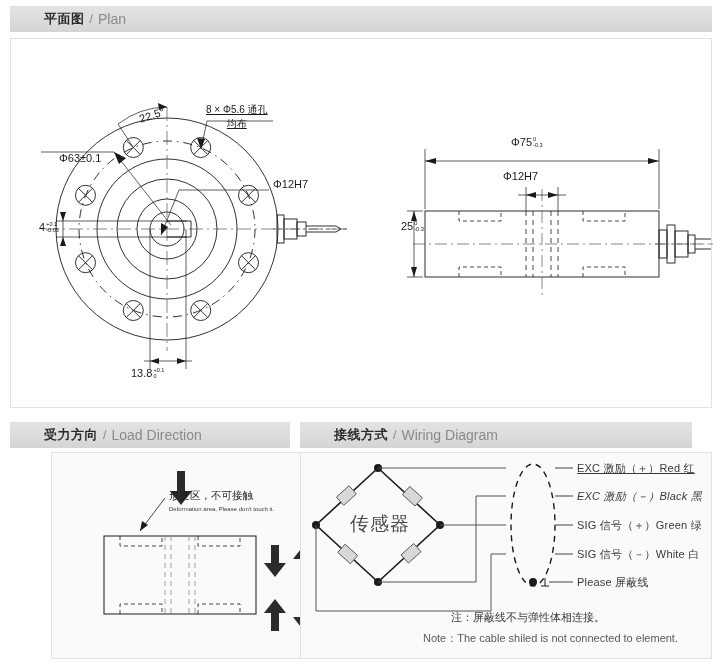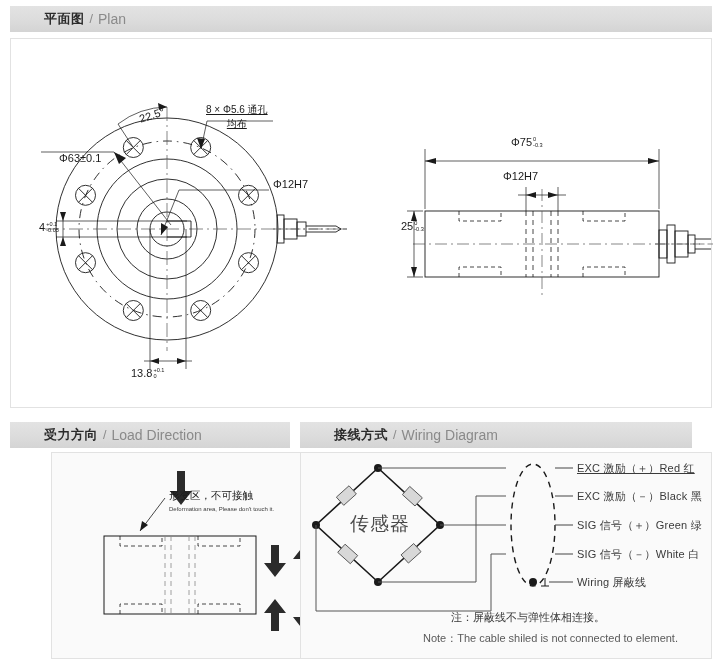--- a/index.html
+++ b/index.html
@@ -457,22 +457,22 @@
         <line x1="254" y1="72" x2="272" y2="72"></line>
         <line x1="254" y1="101" x2="272" y2="101"></line>
         <line x1="248" y1="129" x2="272" y2="129"></line>
       </g>
     </svg>
 
     <div style="position:absolute; left:20px; top:58px; width:118px; text-align:center;
                 font-size:19px; color:#4a4a4a; letter-spacing:1px;">传感器</div>
 
     <div class="wire-label" style="left:276px; top:8px;text-decoration:underline;">EXC 激励（＋）Red     红</div>
-    <div class="wire-label" style="left:276px; top:36px;">EXC 激励（－）Black   黑</div>
+    <div class="wire-label" style="left:276px; top:36px;font-style:italic;">EXC 激励（－）Black   黑</div>
     <div class="wire-label" style="left:276px; top:65px;">SIG 信号（＋）Green  绿</div>
     <div class="wire-label" style="left:276px; top:94px;">SIG 信号（－）White   白</div>
-    <div class="wire-label" style="left:276px; top:122px;">Wiring  屏蔽线</div>
+    <div class="wire-label" style="left:276px; top:122px;">Please  屏蔽线</div>
 
     <div class="note-cn" style="left:150px; top:157px;">注：屏蔽线不与弹性体相连接。</div>
     <div class="note-en" style="left:122px; top:178px;">Note：The cable shiled is not connected to element.</div>
   </div>
 
 </div>
 
 </body></html>

